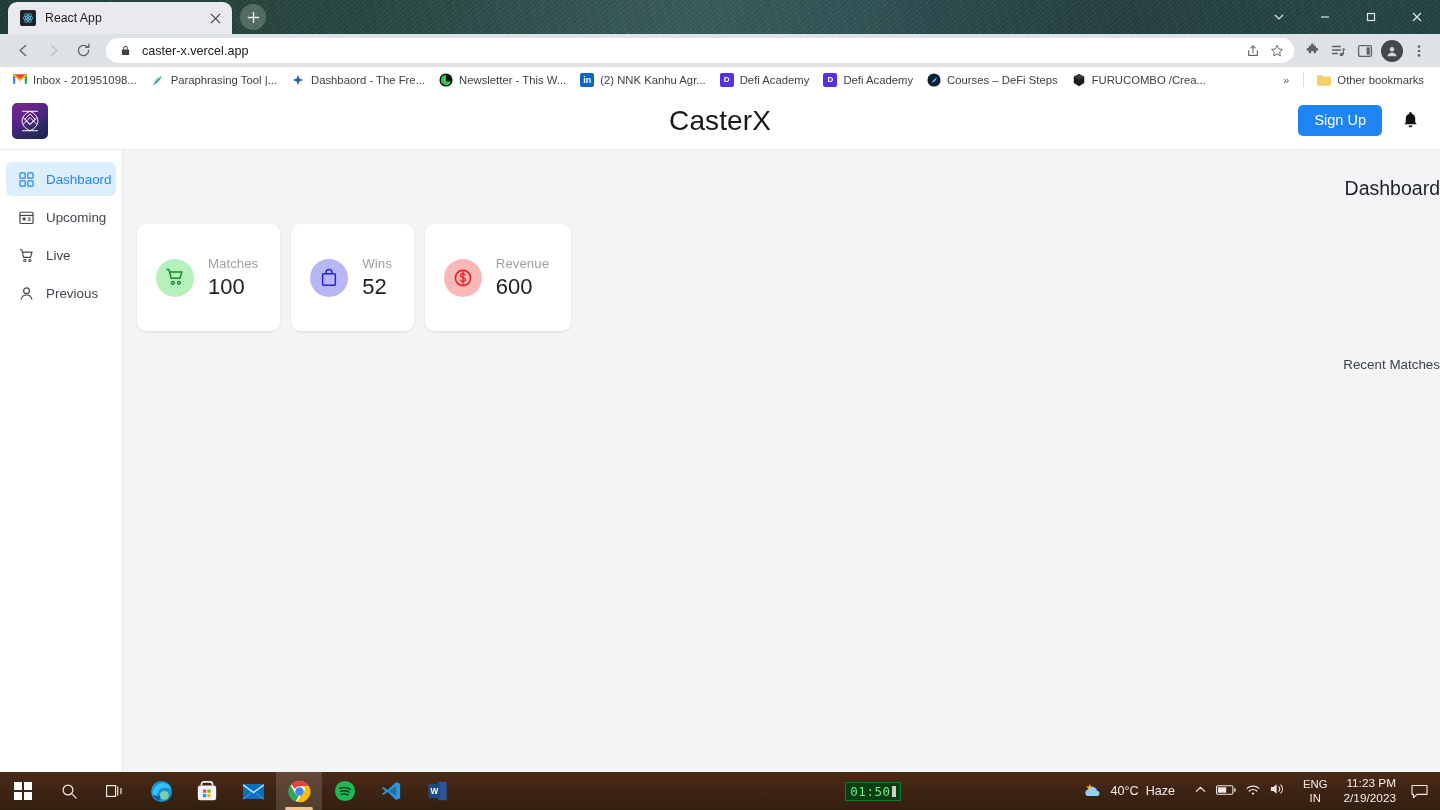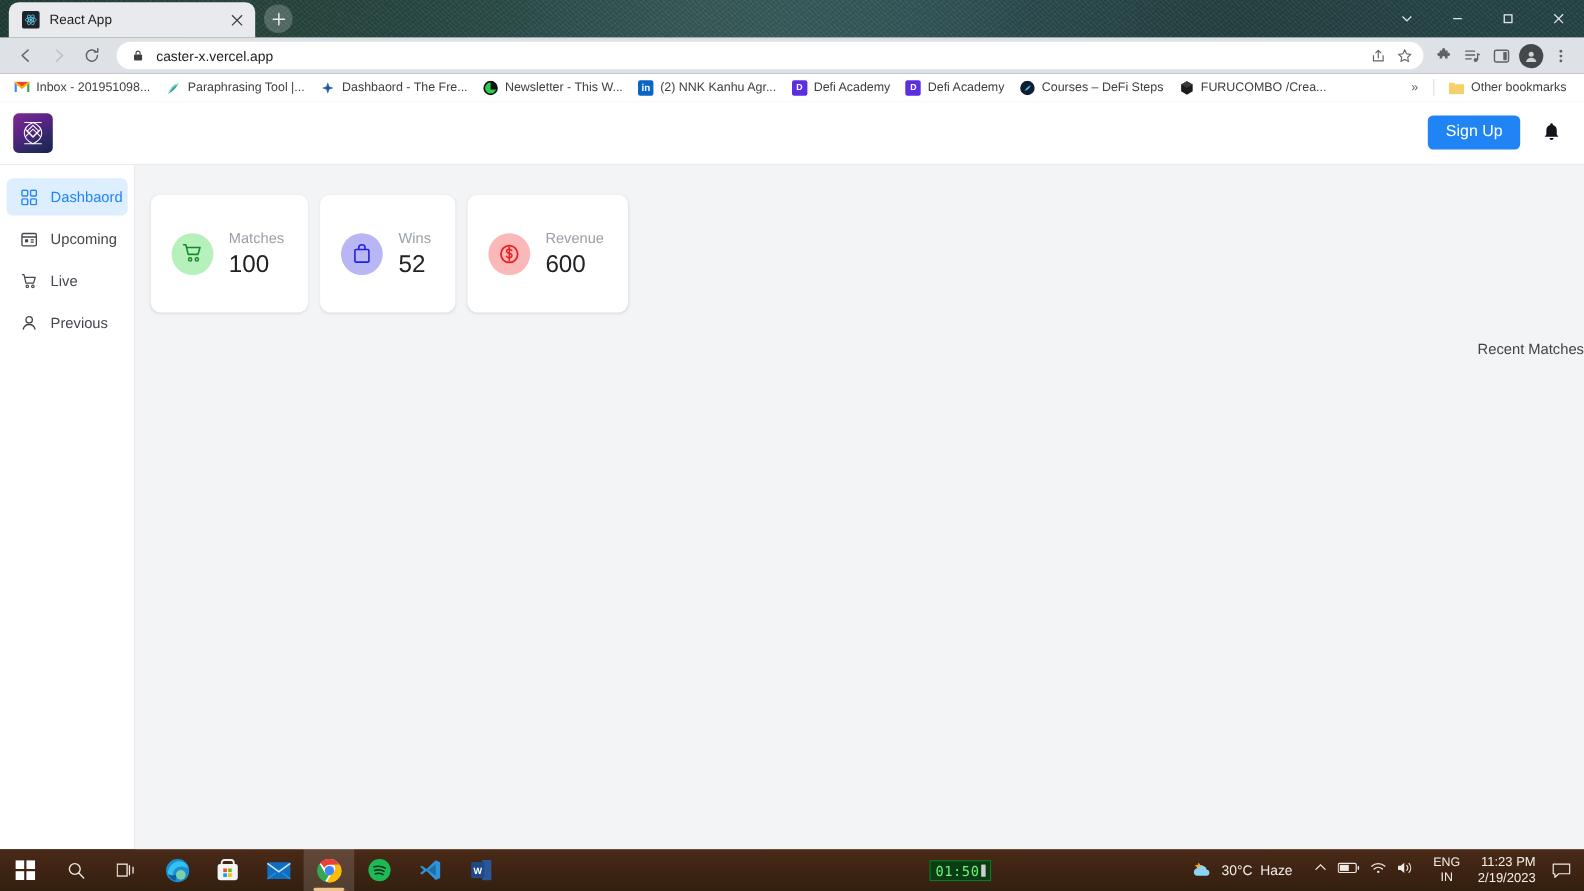--- a/index.html
+++ b/index.html
@@ -378,20 +378,21 @@
         <div class="logo">
           <svg width="30" height="30" viewBox="0 0 34 34">
             <g stroke="#ffffff" stroke-width="1.1" fill="none">
               <path d="M8 6h18M8 28h18"></path>
               <path d="M17 6c-7 3-9 8-9 11s2 8 9 11c7-3 9-8 9-11s-2-8-9-11z"></path>
               <path d="M17 9l6 6-6 6-6-6z"></path>
               <path d="M9 13l8 8 8-8M9 21l8-8 8 8"></path>
             </g>
           </svg>
         </div>
+        <div class="brand">CasterX</div>
         <div class="hdr-right">
           <button class="signup">Sign Up</button>
           <span class="bell">
             <svg width="17" height="19" viewBox="0 0 18 20">
               <path d="M9 1a1.3 1.3 0 0 1 1.3 1.3v.5A5.2 5.2 0 0 1 14 7.8v4l1.6 2.2H2.4L4 11.8v-4a5.2 5.2 0 0 1 3.7-5v-.5A1.3 1.3 0 0 1 9 1z" fill="#111418"></path>
               <path d="M7 15.2h4a2 2 0 0 1-4 0z" fill="#111418"></path>
             </svg>
           </span>
         </div>
       </div>
@@ -436,20 +437,21 @@
               <svg width="15" height="15" viewBox="0 0 16 16">
                   <circle cx="8" cy="5" r="3.1" stroke="#43474e" stroke-width="1.3" fill="none"></circle>
                   <path d="M2.2 14.6c.6-3.3 3-5 5.8-5s5.2 1.7 5.8 5" stroke="#43474e" stroke-width="1.3" fill="none"></path>
                 </svg>
             </span>
             <span>Previous</span>
           </div>
         </div>
 
         <div class="main">
+          <div class="page-title">Dashboard</div>
 
           <div class="cards">
 
             <div class="card">
               <span class="card-ic" style="background:#b6f0bb;">
                 <svg width="21" height="21" viewBox="0 0 22 22">
                   <path d="M2 2.6h2.1l2.3 9.2h9.3l1.9-6.6H5.3" stroke="#128a2a" stroke-width="1.5" fill="none" stroke-linejoin="round" stroke-linecap="round"></path>
                   <circle cx="8.2" cy="16.6" r="1.5" stroke="#128a2a" stroke-width="1.4" fill="none"></circle>
                   <circle cx="14.6" cy="16.6" r="1.5" stroke="#128a2a" stroke-width="1.4" fill="none"></circle>
                 </svg>
@@ -586,21 +588,21 @@
         <span class="timer-txt">01:50</span>
         <span class="timer-cap"></span>
       </div>
       <div class="weather">
         <span>
           <svg width="22" height="18" viewBox="0 0 24 20">
             <path d="M9.6 3.4l1.3 2.6 2.9.2-2.2 1.9.7 2.8-2.7-1.6-2.7 1.6.7-2.8L5.4 6.2l2.9-.2z" fill="#f5a623"></path>
             <path d="M7.5 16.8a3.7 3.7 0 0 1 .5-7.3 5.1 5.1 0 0 1 9.6 1.3 3 3 0 0 1-.6 6z" fill="#8fd3f4"></path>
           </svg>
         </span>
-        <span>30°C</span>
+        <span>40°C</span>
         <span>Haze</span>
       </div>
       <div class="tray">
         <span>
           <svg width="13" height="13" viewBox="0 0 14 14">
               <path d="M2.5 9L7 4.6 11.5 9" stroke="#efe9e3" stroke-width="1.3" fill="none" stroke-linecap="round"></path>
             </svg>
         </span>
         <span>
           <svg width="20" height="12" viewBox="0 0 22 12">

